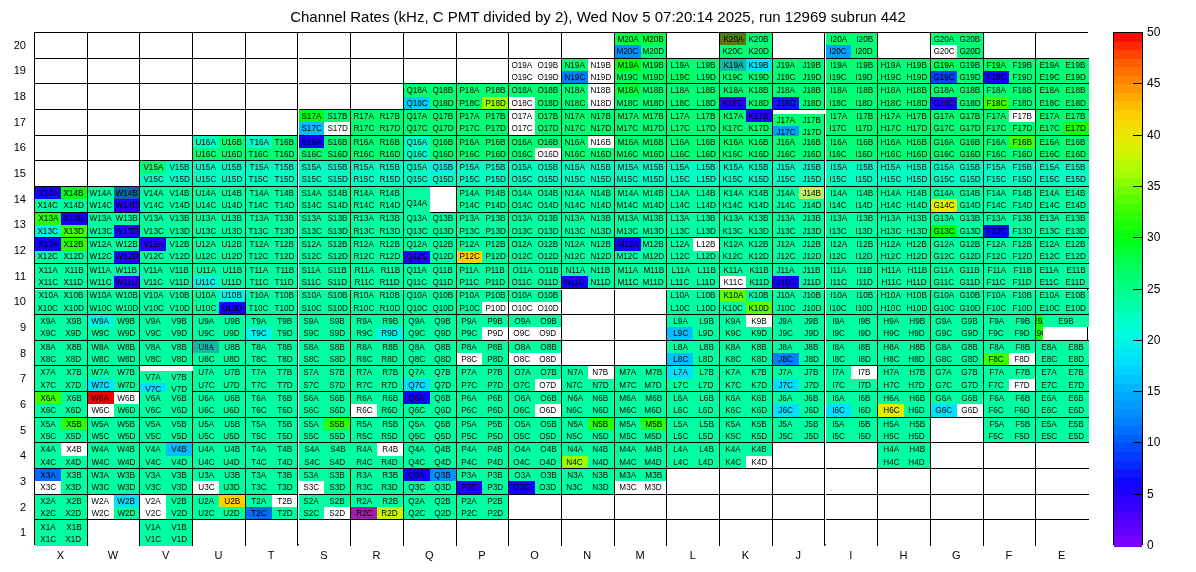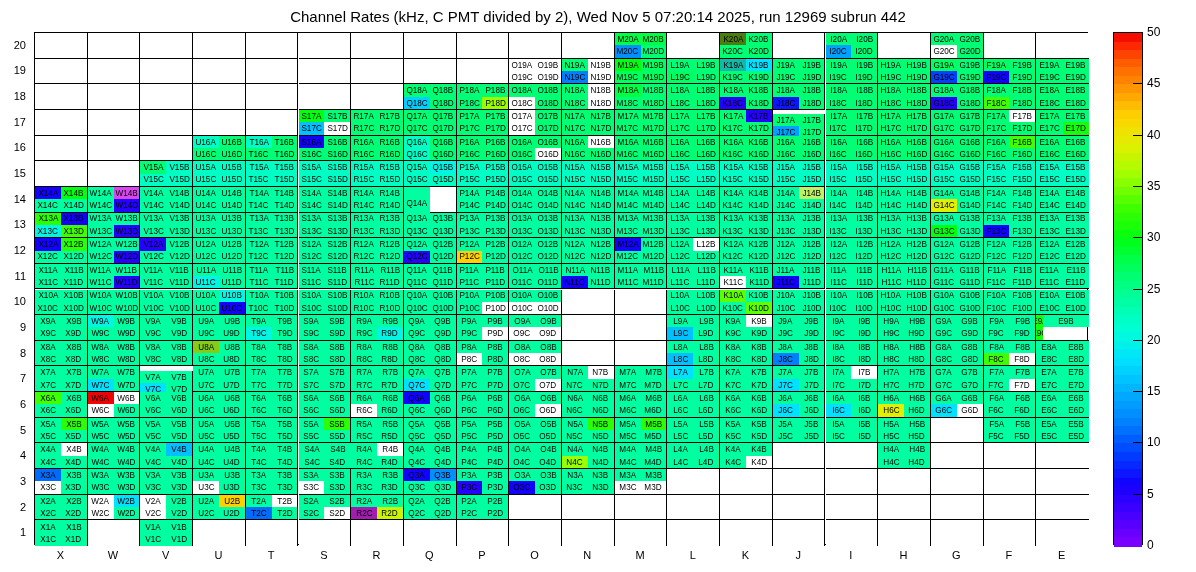--- a/index.html
+++ b/index.html
@@ -1426,21 +1426,21 @@
             <span>X14C</span>
           </div>
           <div class="sub" style="background: rgb(0, 255, 160);">
             <span>X14D</span>
           </div>
         </div>
         <div class="cellblock" style="left: 52.7px; top: 153.9px; width: 52.7px; height: 25.65px;">
           <div class="sub" style="background: rgb(0, 255, 160);">
             <span>W14A</span>
           </div>
-          <div class="sub" style="background: #d946ef;">
+          <div class="sub" style="background: #0369a1;">
             <span>W14B</span>
           </div>
           <div class="sub" style="background: rgb(0, 255, 160);">
             <span>W14C</span>
           </div>
           <div class="sub" style="background: rgb(37, 0, 255);">
             <span>W14D</span>
           </div>
         </div>
         <div class="cellblock" style="left: 105.4px; top: 153.9px; width: 52.7px; height: 25.65px;">
@@ -3099,21 +3099,21 @@
             <span>V8B</span>
           </div>
           <div class="sub" style="background: rgb(0, 255, 160);">
             <span>V8C</span>
           </div>
           <div class="sub" style="background: rgb(0, 255, 160);">
             <span>V8D</span>
           </div>
         </div>
         <div class="cellblock" style="left: 158.1px; top: 307.8px; width: 52.7px; height: 25.65px;">
-          <div class="sub" style="background: #84cc16;">
+          <div class="sub" style="background: #14b8a6; font-family: Liberation Serif, serif;">
             <span>U8A</span>
           </div>
           <div class="sub" style="background: rgb(0, 255, 160);">
             <span>U8B</span>
           </div>
           <div class="sub" style="background: rgb(0, 255, 160);">
             <span>U8C</span>
           </div>
           <div class="sub" style="background: rgb(0, 255, 160);">
             <span>U8D</span>

